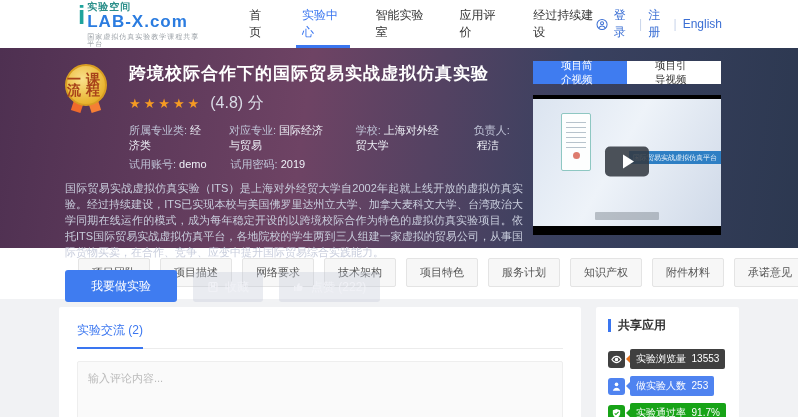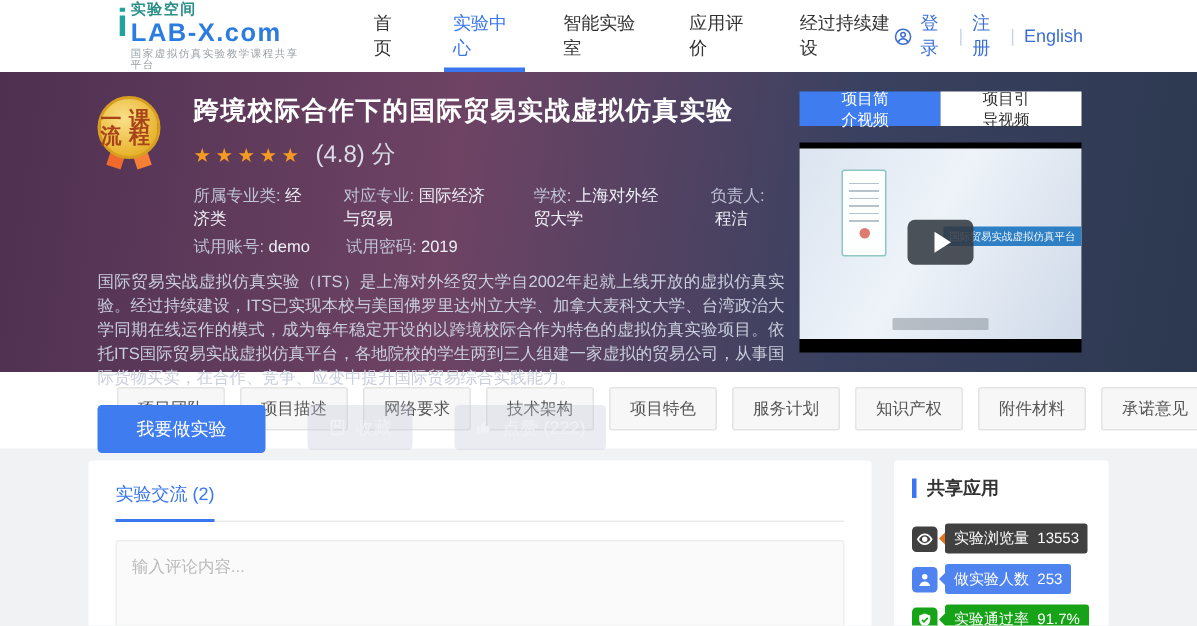--- a/index.html
+++ b/index.html
@@ -41,21 +41,21 @@
   .hero-main { margin-left:14px; }
   .hero-title { color:#fff; font-size:17px; font-weight:bold; letter-spacing:1px; }
   .rating { margin-top:8px; display:flex; align-items:center; gap:8px; }
   .stars { color:#f59a23; font-size:13px; letter-spacing:3px; }
   .score { color:#d9dbe6; font-size:16px; }
   .meta-row { display:flex; gap:24px; margin-top:9px; font-size:11px; }
   .meta-row.second { margin-top:4px; }
   .meta-label { color:#bfc3d6; }
   .meta-value { color:#eef0f7; margin-left:3px; }
   .hero-desc { margin-top:8px; font-size:11px; line-height:16px; color:#c9cedd; text-align:justify; }
-  .hero-btns { margin-top:10px; display:flex; align-items:flex-start; gap:28px; }
+  .hero-btns { margin-top:10px; display:flex; align-items:flex-end; gap:16px; }
   .btn-primary { background:#3f7cf0; color:#fff; border:none; border-radius:3px;
     width:112px; height:32px; font-size:12px; cursor:pointer; }
   .btn-ghost { background:rgba(195,200,214,0.35); color:#f0f1f6; border:none; border-radius:3px;
     height:30px; padding:12px 14px; font-size:12px; cursor:pointer; display:flex; align-items:center; gap:6px; }
   .btn-ghost svg { display:block; }
 
   .hero-right { position:absolute; top:13px; left:533px; width:188px; }
   .vtabs { display:flex; }
   .vtab { height:23px; padding:0 28px; font-size:10.5px; display:flex; align-items:center;
     cursor:pointer; background:#fff; color:#333; }

